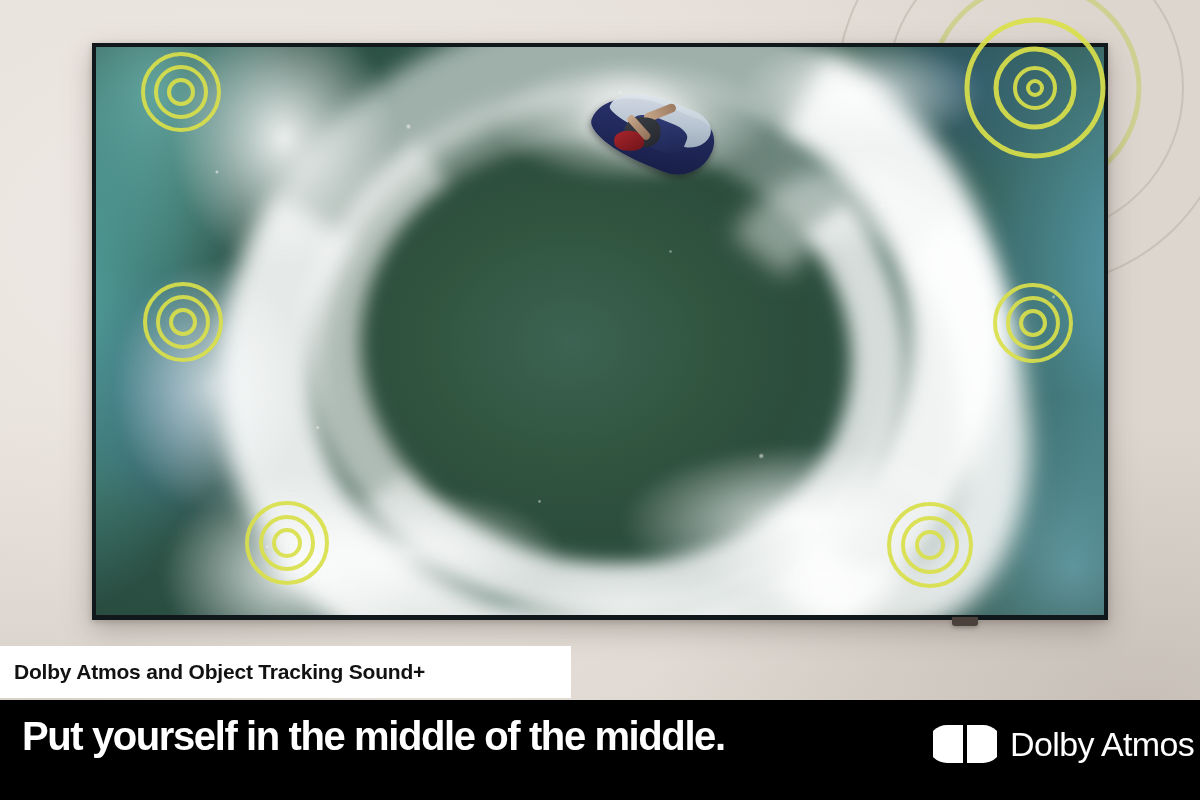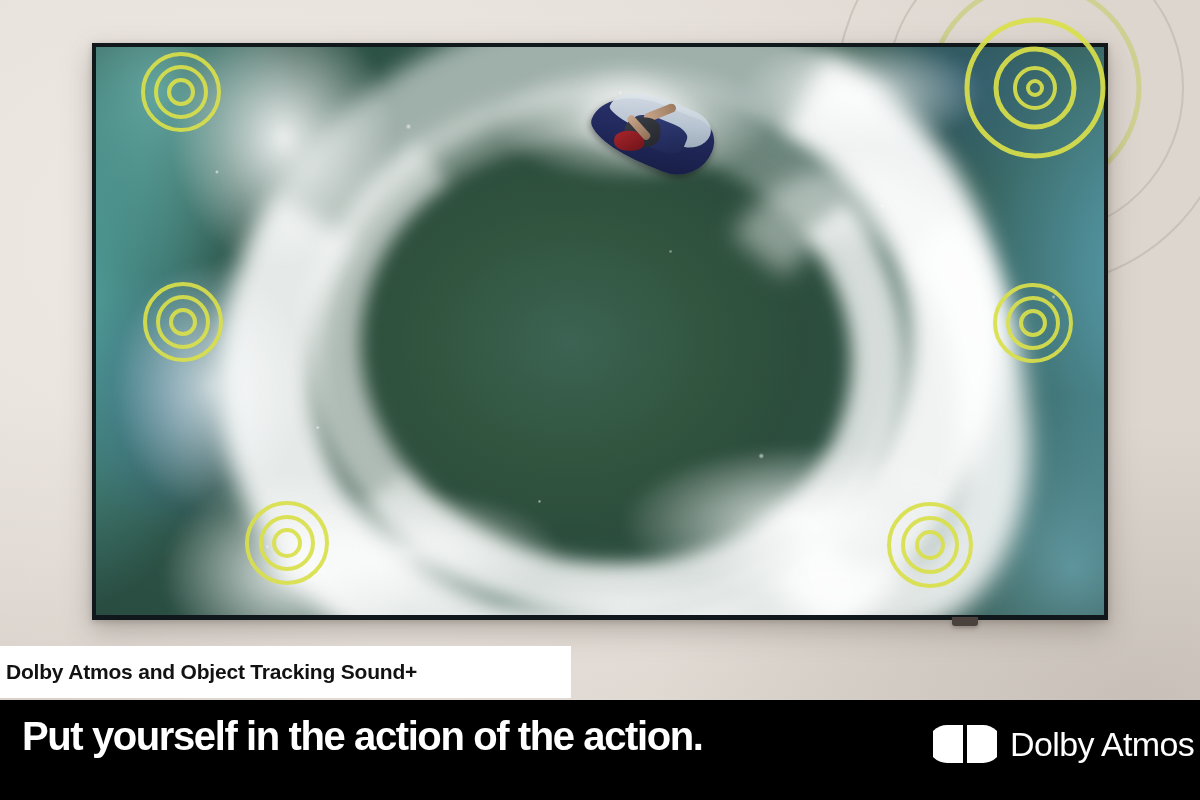--- a/index.html
+++ b/index.html
@@ -230,21 +230,21 @@
 
   
   #caption-bar {
     position:absolute;
     left:0; top:646px;
     width:571px; height:52px;
     background:#ffffff;
     display:flex; align-items:center;
   }
   #caption-text {
-    padding-left:6px;
+    padding-left:14px;
     font-size:21px;
     font-weight:700;
     letter-spacing:-.2px;
     color:#121212;
     white-space:nowrap;
   }
 
   
   #footer {
     position:absolute;
@@ -369,21 +369,21 @@
       </g>
     </g>
   </svg>
 
   <div id="caption-bar">
     <span id="caption-text">Dolby Atmos and Object Tracking Sound+</span>
   </div>
 
   <div id="footer"></div>
 
-  <div id="headline">Put yourself in the action of the action.</div>
+  <div id="headline">Put yourself in the middle of the middle.</div>
 
   <div id="dolby-logo">
     <svg id="dolby-mark" width="64" height="40" viewBox="0 0 64 40" xmlns="http://www.w3.org/2000/svg">
       <path d="M30 1 H14 A19 19 0 0 0 14 39 H30 Z" fill="#ffffff"></path>
       <path d="M34 1 H50 A19 19 0 0 1 50 39 H34 Z" fill="#ffffff"></path>
     </svg>
     <span id="dolby-word"><span class="b">Dolby</span><span class="l"> Atmos</span></span>
   </div>
 
 </div>

